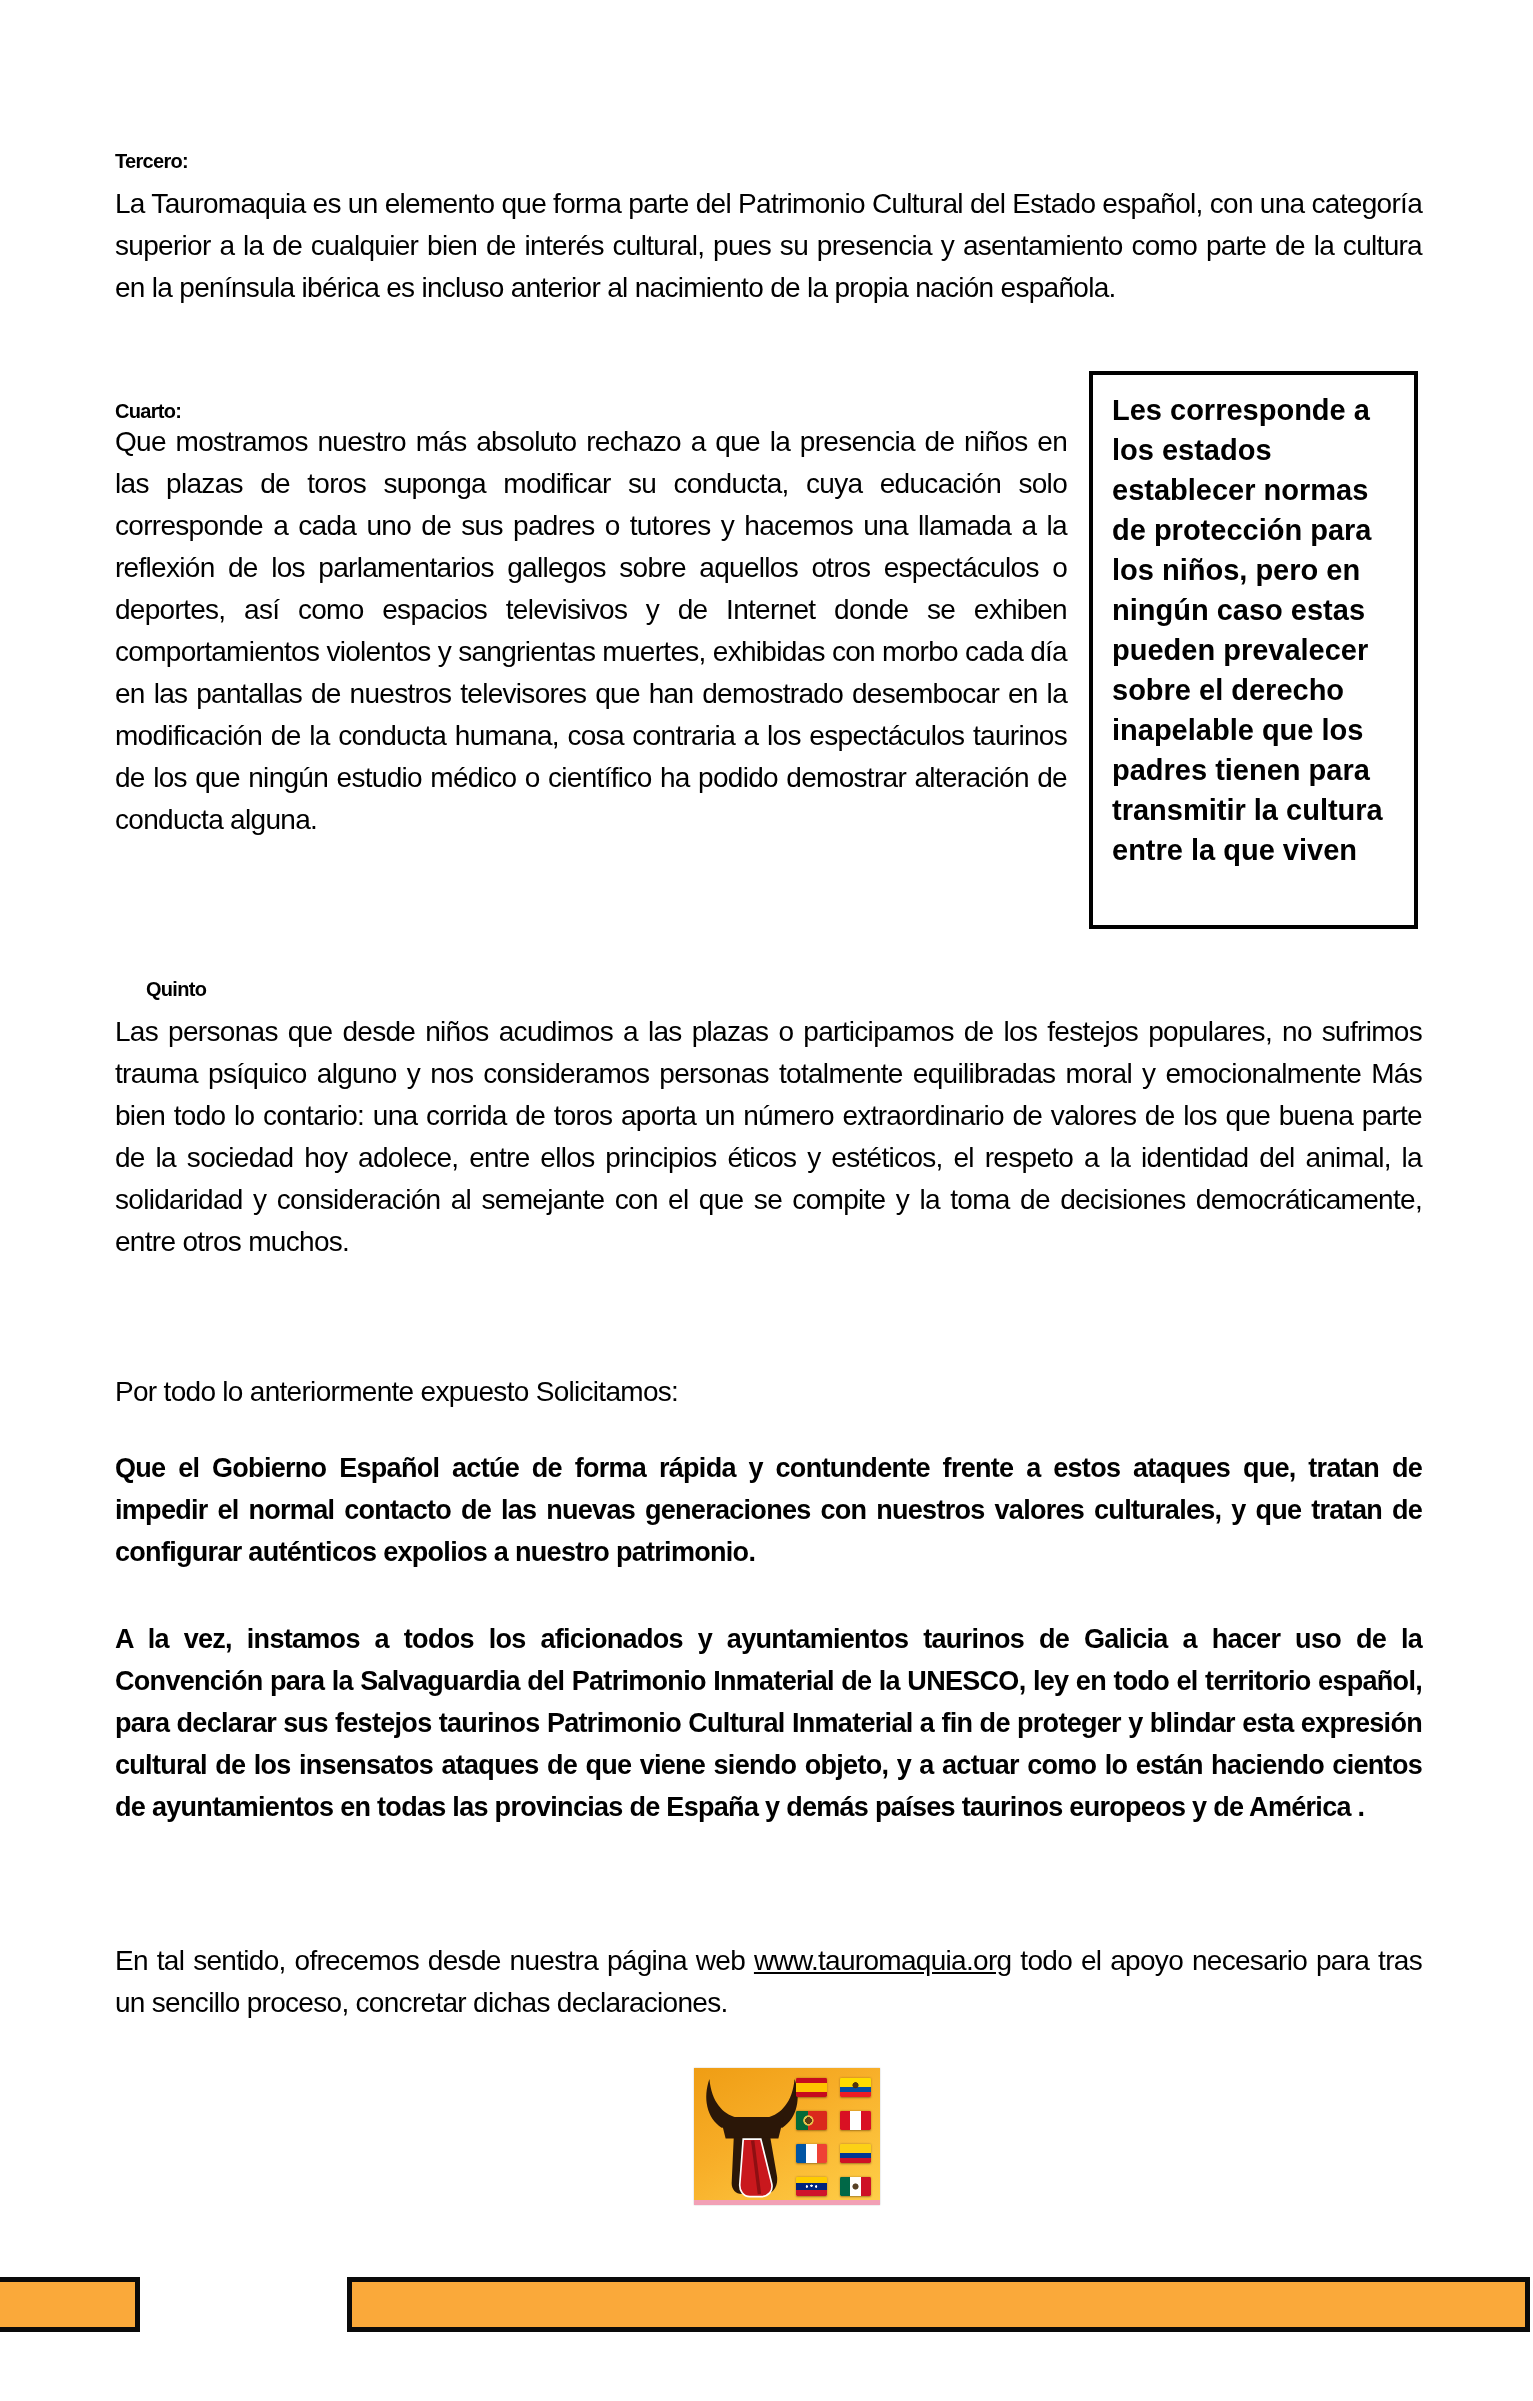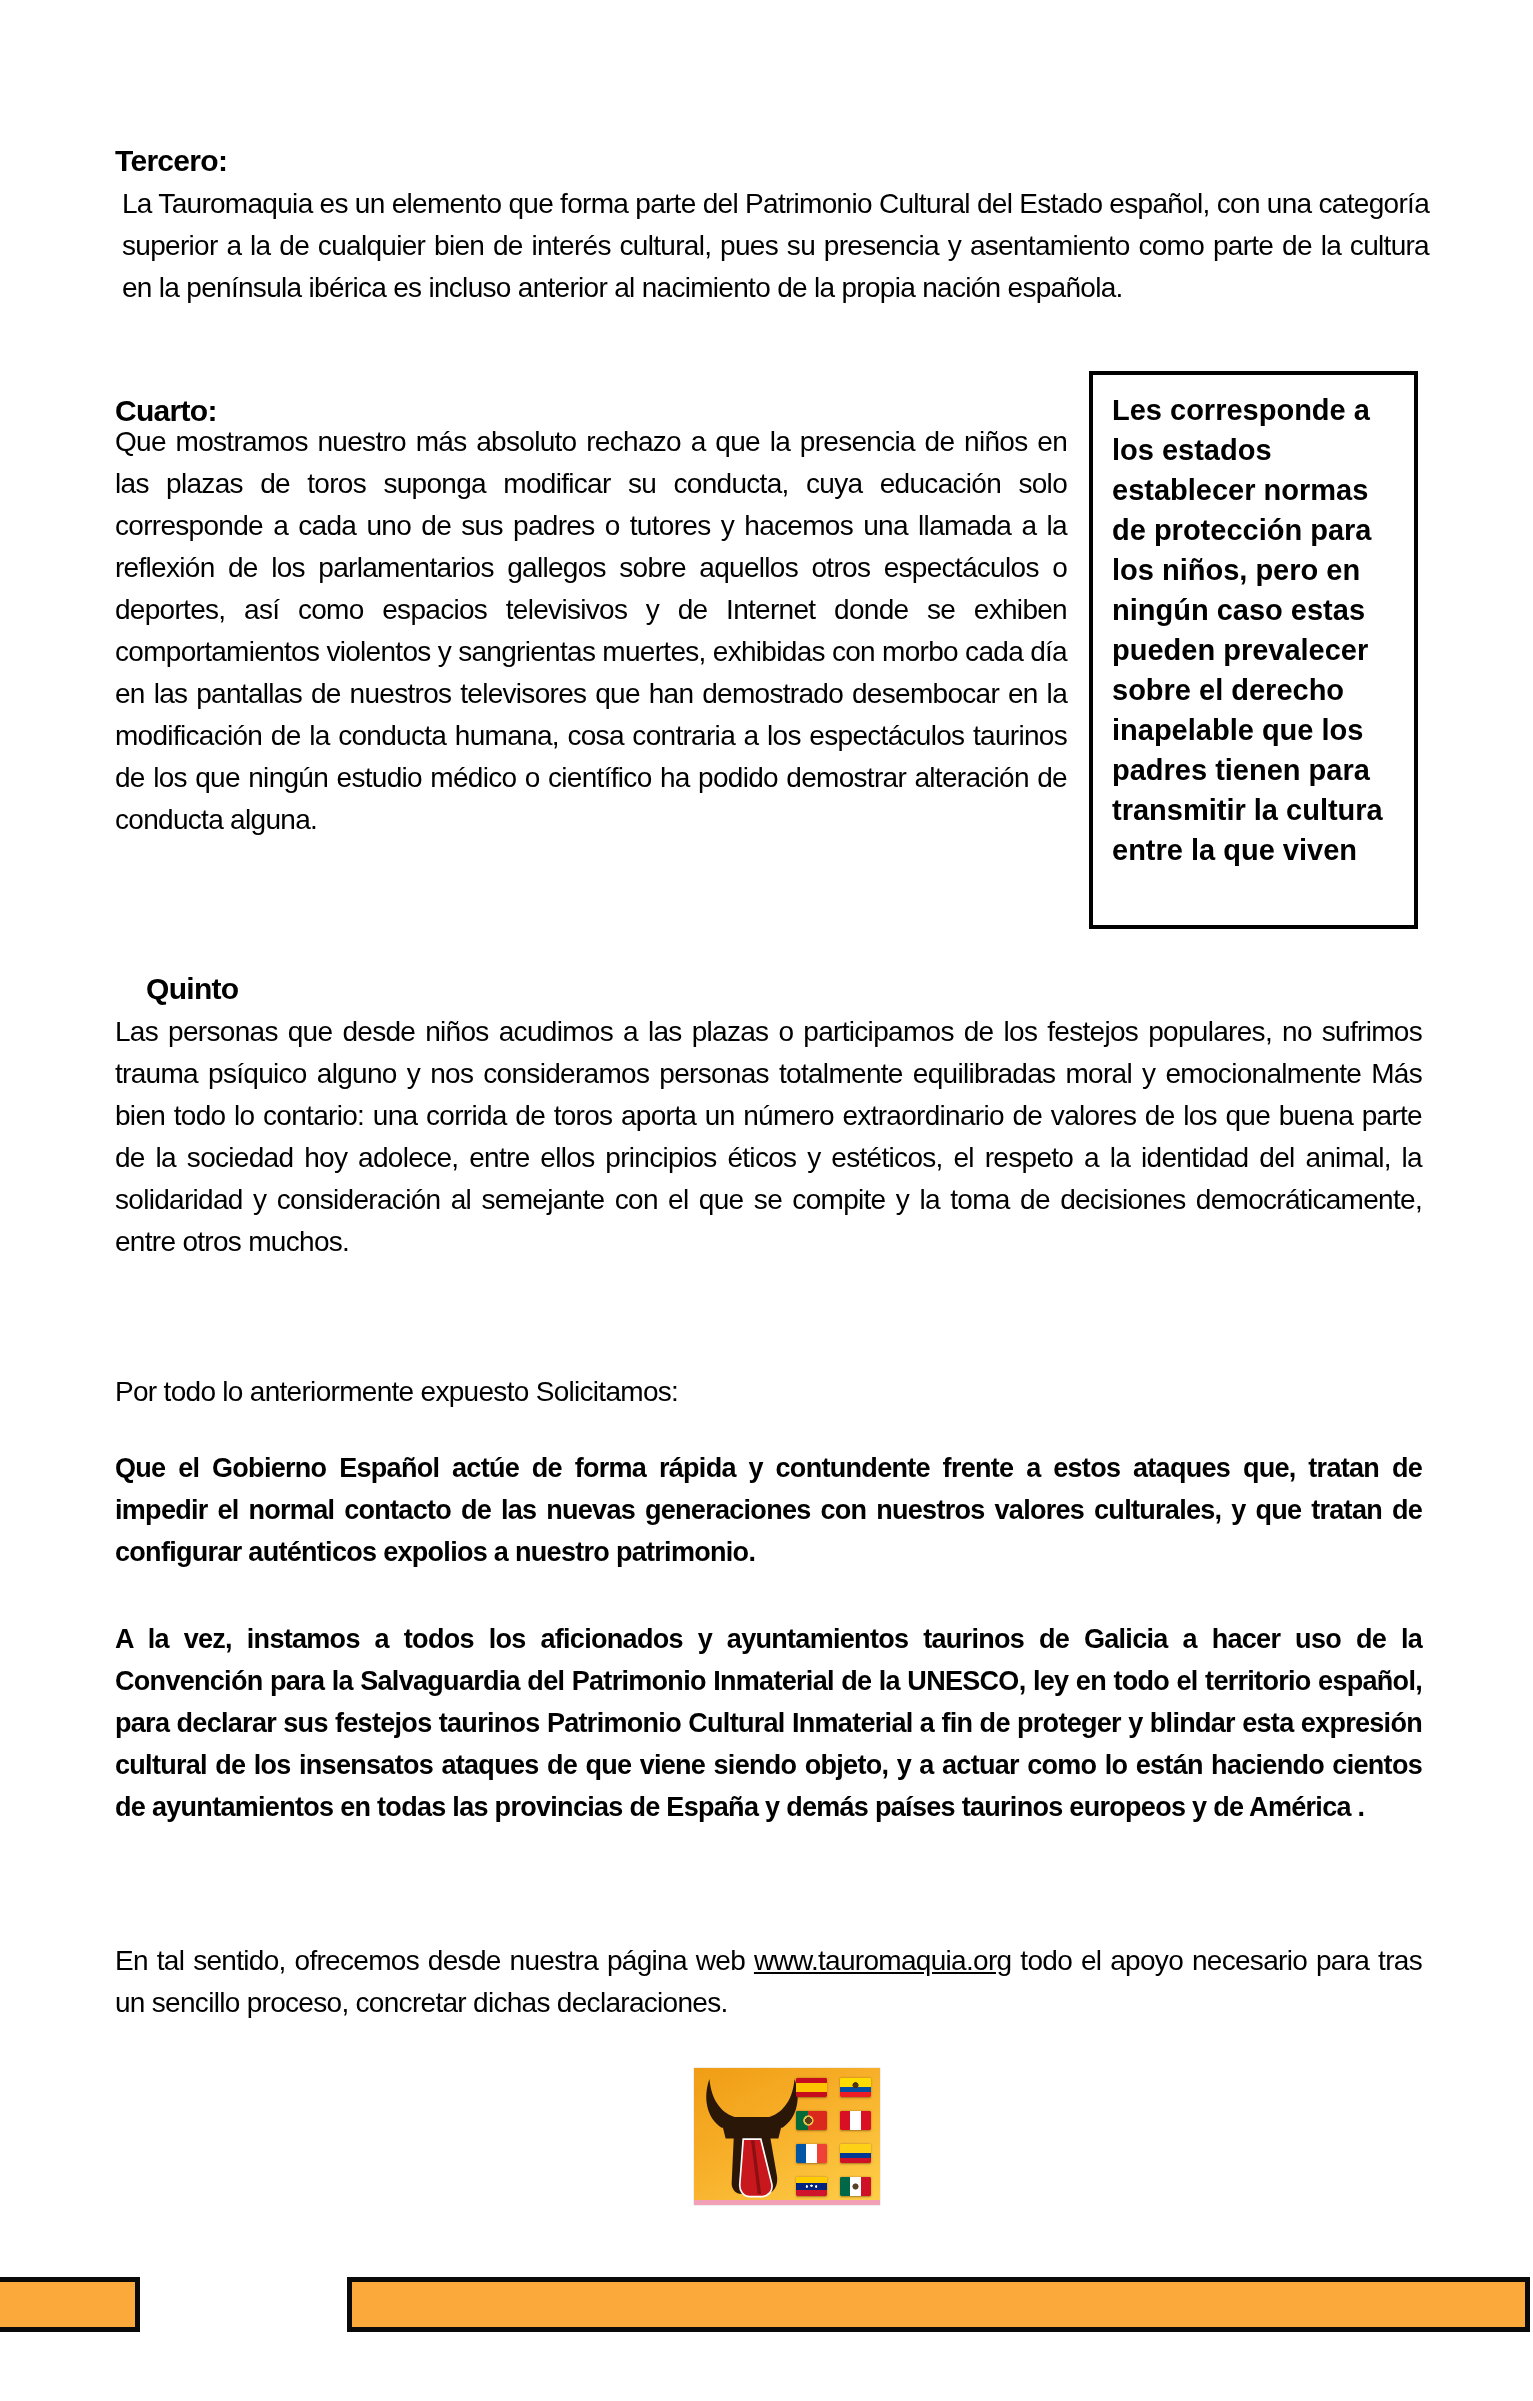--- a/index.html
+++ b/index.html
@@ -2,21 +2,21 @@
 <html style="font-size:11px"><head>
 <meta charset="utf-8">
 <style>
   html,body{margin:0;padding:0;background:#e8e8e8;}
   .page{
     position:relative;width:1533px;height:2401px;background:#ffffff;
     font-family:"Liberation Sans",sans-serif;color:#000;overflow:hidden;margin:0 auto;
   }
   .abs{position:absolute;}
   .heading{
-    font-size:30px;font-weight:bold;letter-spacing:-0.7px;line-height:42px;white-space:nowrap;
+    font-size:20px;font-weight:bold;letter-spacing:-0.7px;line-height:42px;white-space:nowrap;
   }
   .body-text{
     font-size:28px;letter-spacing:-0.7px;line-height:42px;text-align:justify;
   }
   .bold-text{
     font-size:27px;font-weight:bold;letter-spacing:-0.7px;line-height:42px;text-align:justify;
   }
   .plain-line{font-size:28px;letter-spacing:-0.7px;line-height:42px;white-space:nowrap;}
   .sidebar-box{
     left:1089px;top:371px;width:329px;height:558px;border:4.1px solid #000;box-sizing:border-box;
@@ -51,21 +51,21 @@
   .footer-bar{background:#faa93a;border:5.5px solid #0a0a0a;box-sizing:border-box;height:55px;top:2277px;}
   .footer-bar-left{left:0;width:140px;border-left:none;}
   .footer-bar-right{left:347px;width:1183px;}
 </style>
 </head>
 <body>
 
 <div class="page">
 
   <div class="abs heading" style="left:115px;top:140px;">Tercero:</div>
-  <div class="abs body-text" style="left:115px;top:183px;width:1307px;margin-left:7px;">La Tauromaquia es un elemento que forma parte del Patrimonio Cultural del Estado español, con una categoría superior a la de cualquier bien de interés cultural, pues su presencia y asentamiento como parte de la cultura en la península ibérica es incluso anterior al nacimiento de la propia nación española.</div>
+  <div class="abs body-text" style="left:115px;top:183px;width:1307px;">La Tauromaquia es un elemento que forma parte del Patrimonio Cultural del Estado español, con una categoría superior a la de cualquier bien de interés cultural, pues su presencia y asentamiento como parte de la cultura en la península ibérica es incluso anterior al nacimiento de la propia nación española.</div>
 
   <div class="abs heading" style="left:115px;top:390px;">Cuarto:</div>
   <div class="abs body-text" style="left:115px;top:421px;width:952px;">Que mostramos nuestro más absoluto rechazo a que la presencia de niños en las plazas de toros suponga modificar su conducta, cuya educación solo corresponde a cada uno de sus padres o tutores y hacemos una llamada a la reflexión de los parlamentarios gallegos sobre aquellos otros espectáculos o deportes, así como espacios televisivos y de Internet donde se exhiben comportamientos violentos y sangrientas muertes, exhibidas con morbo cada día en las pantallas de nuestros televisores que han demostrado desembocar en la modificación de la conducta humana, cosa contraria a los espectáculos taurinos de los que ningún estudio médico o científico ha podido demostrar alteración de conducta alguna.</div>
 
   <div class="abs sidebar-box">
     <div class="box-text">Les corresponde a los estados establecer normas de protección para los niños, pero en ningún caso estas pueden prevalecer sobre el derecho inapelable que los padres tienen para transmitir la cultura entre la que viven</div>
   </div>
 
   <div class="abs heading" style="left:115px;top:968px;margin-left:31px;">Quinto</div>
   <div class="abs body-text" style="left:115px;top:1011px;width:1307px;">Las personas que desde niños acudimos a las plazas o participamos de los festejos populares, no sufrimos trauma psíquico alguno y nos consideramos personas totalmente equilibradas moral y emocionalmente Más bien todo lo contario: una corrida de toros aporta un número extraordinario de valores de los que buena parte de la sociedad hoy adolece, entre ellos principios éticos y estéticos, el respeto a la identidad del animal, la solidaridad y consideración al semejante con el que se compite y la toma de decisiones democráticamente, entre otros muchos.</div>

